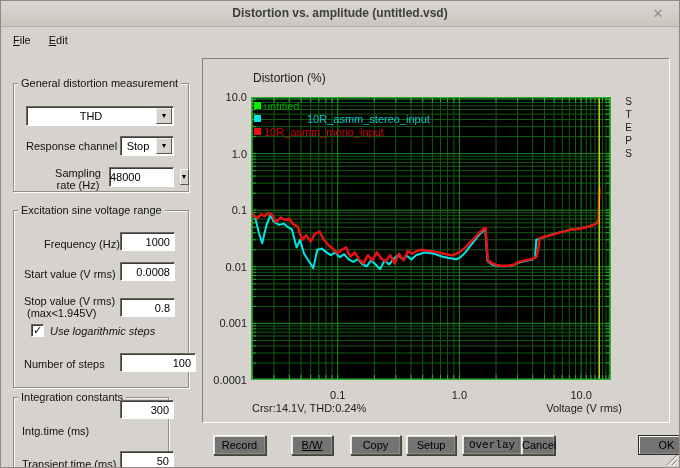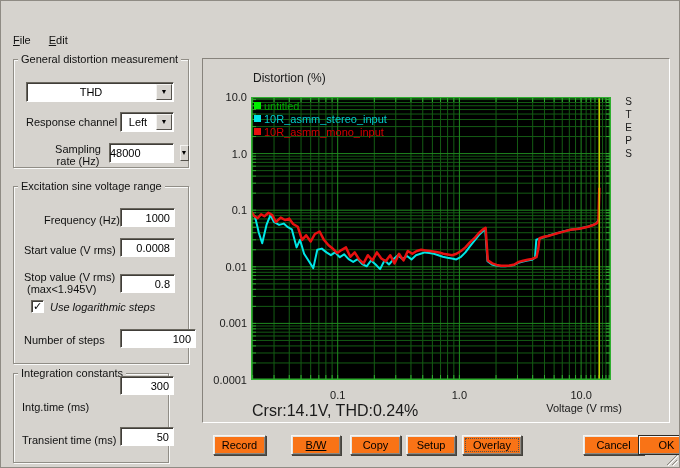--- a/index.html
+++ b/index.html
@@ -15,21 +15,21 @@
   .title-text{position:absolute;left:0;right:0;top:5px;text-align:center;
     font-weight:bold;font-size:12px;color:#3e3e3e;}
   .close-btn{position:absolute;right:12px;top:4px;width:18px;height:18px;
     color:#8e8e8e;font-weight:bold;font-size:13px;text-align:center;line-height:18px;cursor:default;}
   
   .menubar{position:absolute;left:2px;top:27px;height:22px;display:flex;gap:6px;padding:2px 4px;}
   .menu-item{padding:2px 6px;line-height:16px;}
   .menu-item u{text-decoration:underline;}
   
   .groupbox{position:absolute;border:1px solid #908d86;
-    box-shadow:inset 1px 1px 0 rgba(255,255,255,.85),1px 1px 0 rgba(255,255,255,.85);}
+    box-shadow:inset 1px 1px 0 rgba(255,255,255,.85),1px 1px 0 rgba(255,255,255,.85);margin-top:24px;}
   .group-label{position:absolute;top:-7px;left:4px;background:#d6d3ce;padding:0 3px;white-space:nowrap;}
   .lbl{position:absolute;white-space:nowrap;}
   
   .field{position:absolute;background:#fff;border:1px solid;height:19px;
     border-color:#6a675f #ffffff #ffffff #6a675f;
     box-shadow:inset 1px 1px 0 #403d38;
     font-family:"Liberation Sans","DejaVu Sans",sans-serif;font-size:11px;color:#000;
     padding:0 4px;text-align:right;outline:none;}
   .combo{position:absolute;background:#fff;border:1px solid;height:20px;
     border-color:#6a675f #ffffff #ffffff #6a675f;box-shadow:inset 1px 1px 0 #403d38;
@@ -42,58 +42,62 @@
   .checkbox{position:absolute;width:13px;height:13px;background:#fff;border:1px solid;
     border-color:#6a675f #ffffff #ffffff #6a675f;box-shadow:inset 1px 1px 0 #403d38;
     font-size:11px;line-height:11px;text-align:center;font-weight:bold;color:#000;}
   
   .graph-panel{position:absolute;left:201px;top:57px;width:468px;height:365px;
     border:1px solid;border-color:#87837c #ffffff #ffffff #87837c;background:#d6d3ce;}
   .chart-title{position:absolute;left:50px;top:12px;font-size:12px;color:#1a1a1a;}
   .plot{position:absolute;left:48px;top:38px;width:360px;height:283px;background:#000;}
   .y-tick{position:absolute;left:0;width:44px;text-align:right;font-size:11px;color:#1a1a1a;}
   .x-tick{position:absolute;top:330px;width:40px;text-align:center;font-size:11px;color:#1a1a1a;}
-  .status-line{position:absolute;left:49px;top:343px;font-size:16px;color:#1a1a1a;}
+  .status-line{position:absolute;left:49px;top:343px;font-size:11px;color:#1a1a1a;}
   .x-axis-title{position:absolute;top:343px;left:299px;width:120px;text-align:right;font-size:11px;color:#1a1a1a;}
   .steps-label{position:absolute;left:420px;top:37px;writing-mode:vertical-lr;text-orientation:upright;
     font-size:10px;letter-spacing:2px;color:#1a1a1a;}
   .plot-legend{position:absolute;left:51px;top:40px;}
   .legend-row{display:flex;align-items:center;height:13px;}
   .legend-swatch{width:7px;height:7px;display:inline-block;margin-right:3px;}
   .legend-text{font-size:11px;white-space:nowrap;}
   
-  .btn{position:absolute;height:20px;background:#f97316;border:1px solid;
+  .btn{position:absolute;height:20px;background:#737373;border:1px solid;
     border-color:#f7f6f4 #55524c #55524c #f7f6f4;
     box-shadow:inset 1px 1px 0 #e6e4e0,inset -1px -1px 0 #8d8983,1px 1px 0 #44423d;
     font-family:"Liberation Sans","DejaVu Sans",sans-serif;font-size:11px;color:#000;
     text-align:center;line-height:18px;padding:0;}
-  .btn.focused{outline:1px dotted #55524c;outline-offset:-4px;}
+  .btn.focused{outline:1px dotted #55524c;outline-offset:-4px;font-family:Liberation Mono, monospace;}
   .btn.default{border-color:#2c2a26;box-shadow:inset 1px 1px 0 #f7f6f4,inset -1px -1px 0 #8d8983;}
   .resize-grip{position:absolute;right:1px;bottom:1px;width:13px;height:13px;}
 </style>
 </head>
 <body>
 
 <div class="window">
 
+  <div class="titlebar">
+    <div class="title-text">Distortion vs. amplitude (untitled.vsd)</div>
+    <div class="close-btn">✕</div>
+  </div>
 
   <div class="menubar">
     <div class="menu-item"><u>F</u><span>ile</span></div>
     <div class="menu-item"><u>E</u><span>dit</span></div>
   </div>
 
   <div class="groupbox" style="left:12px;top:58px;width:176px;height:109px;">
     <div class="group-label">General distortion measurement</div>
     <div class="combo" style="left:12px;top:22px;width:148px;">
       <span class="combo-text">THD</span>
       <span class="combo-arrow">▼</span>
     </div>
     <div class="lbl" style="left:12px;top:56px;">Response channel</div>
     <div class="combo" style="left:106px;top:52px;width:54px;">
-      <span class="combo-text">Left</span>
+      <span class="combo-text">Stop</span>
       <span class="combo-arrow">▼</span>
     </div>
     <div class="lbl" style="left:35px;top:83px;width:58px;text-align:center;">
       <div>Sampling</div>
       <div>rate (Hz)</div>
     </div>
     <div class="combo" style="left:95px;top:83px;width:65px;gap:38px;">
       <span class="combo-text">48000</span>
       <span class="combo-arrow">▼</span>
     </div>
@@ -381,43 +385,43 @@
           <rect x="0.75" y="0.75" width="358.5" height="281.5" fill="none" stroke="#2fae2f" stroke-width="1.5"></rect>
         </svg>
     </div>
     <div class="plot-legend" id="plot-legend">
         <div class="legend-row">
           <span class="legend-swatch" style="background: rgb(0, 238, 0);"></span>
           <span class="legend-text" style="color: rgb(0, 168, 0);">untitled</span>
         </div>
         <div class="legend-row">
           <span class="legend-swatch" style="background: rgb(0, 230, 230);"></span>
-          <span class="legend-text" style="color: rgb(0, 204, 204);">10R_asmm_stereo_input</span>
+          <span class="legend-text" style="color: rgb(0, 204, 204); margin-left: 43px;">10R_asmm_stereo_input</span>
         </div>
         <div class="legend-row">
           <span class="legend-swatch" style="background: rgb(232, 16, 16);"></span>
           <span class="legend-text" style="color: rgb(212, 0, 0);">10R_asmm_mono_input</span>
         </div>
       </div>
     <div id="x-tick-labels">
         <div class="x-tick" style="left: 114.686px;">0.1</div>
         <div class="x-tick" style="left: 236.401px;">1.0</div>
         <div class="x-tick" style="left: 358.117px;">10.0</div>
       </div>
     <div class="status-line">Crsr:14.1V, THD:0.24%</div>
     <div class="x-axis-title">Voltage (V rms)</div>
     <div class="steps-label">STEPS</div>
   </div>
 
   <button class="btn" style="left:212px;top:434px;width:53px;">Record</button>
-  <button class="btn" style="left:290px;top:434px;width:50px;text-decoration:underline;">B/W</button>
+  <button class="btn" style="left:290px;top:434px;width:42px;text-decoration:underline;">B/W</button>
   <button class="btn" style="left:349px;top:434px;width:51px;">Copy</button>
   <button class="btn" style="left:405px;top:434px;width:50px;">Setup</button>
   <button class="btn focused" style="left:461px;top:434px;width:60px;">Overlay</button>
-  <button class="btn" style="left:582px;top:434px;width:61px;">Cancel</button>
+  <button class="btn" style="left:520px;top:434px;width:34px;">Cancel</button>
   <button class="btn default" style="left:605px;top:434px;width:57px;margin-left:32px;">OK</button>
 
   <svg class="resize-grip" width="13" height="13">
     <line x1="12" y1="2" x2="2" y2="12" stroke="#8a8680" stroke-width="1"></line>
     <line x1="13" y1="3" x2="3" y2="13" stroke="#ffffff" stroke-width="1"></line>
     <line x1="12" y1="7" x2="7" y2="12" stroke="#8a8680" stroke-width="1"></line>
     <line x1="13" y1="8" x2="8" y2="13" stroke="#ffffff" stroke-width="1"></line>
   </svg>
 </div>
 

